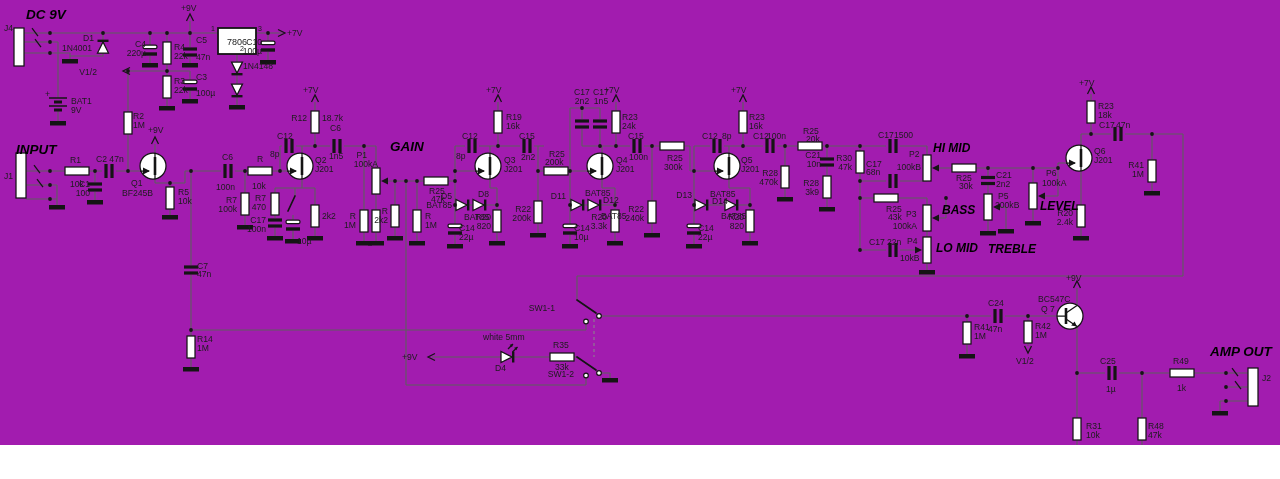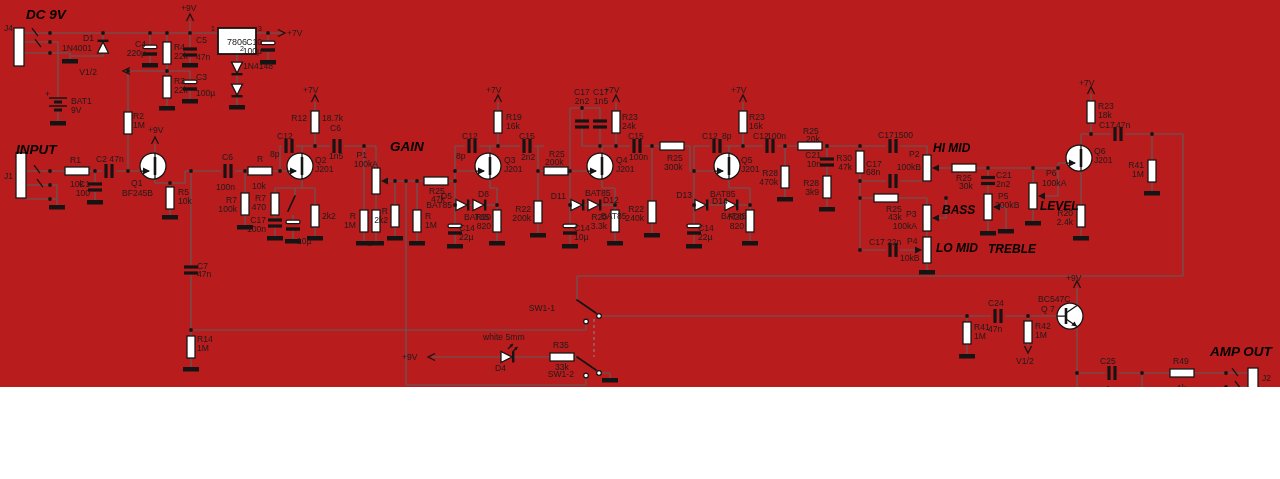--- a/index.html
+++ b/index.html
@@ -1,16 +1,16 @@
 <!DOCTYPE html>
 <html><head>
 <meta charset="utf-8">
 <style>
   html,body{margin:0;padding:0;background:#fff;}
-  #stage{position:relative;width:1280px;height:387px;background:#b91c1c;overflow:hidden;}
+  #stage{position:relative;width:1280px;height:445px;background:#a21caf;overflow:hidden;}
   svg{display:block;}
   .w{stroke:#5f5f5f;stroke-width:1.1;fill:none;}
   .w2{stroke:#141414;stroke-width:1.25;fill:none;}
   .sym{fill:#fff;stroke:#141414;stroke-width:1.25;}
   .blk{fill:#141414;stroke:none;}
   .dash{stroke:#8a8a8a;stroke-width:1;stroke-dasharray:3 3;fill:none;}
   .arm{stroke:#141414;stroke-width:1.7;fill:none;stroke-linecap:round;}
   .t{font-family:"Liberation Sans",sans-serif;font-size:8.6px;fill:#1c1c1c;}
   .b{font-size:13.5px;font-weight:bold;font-style:italic;fill:#000;}
   .b2{font-size:12px;font-weight:bold;font-style:italic;fill:#000;}

